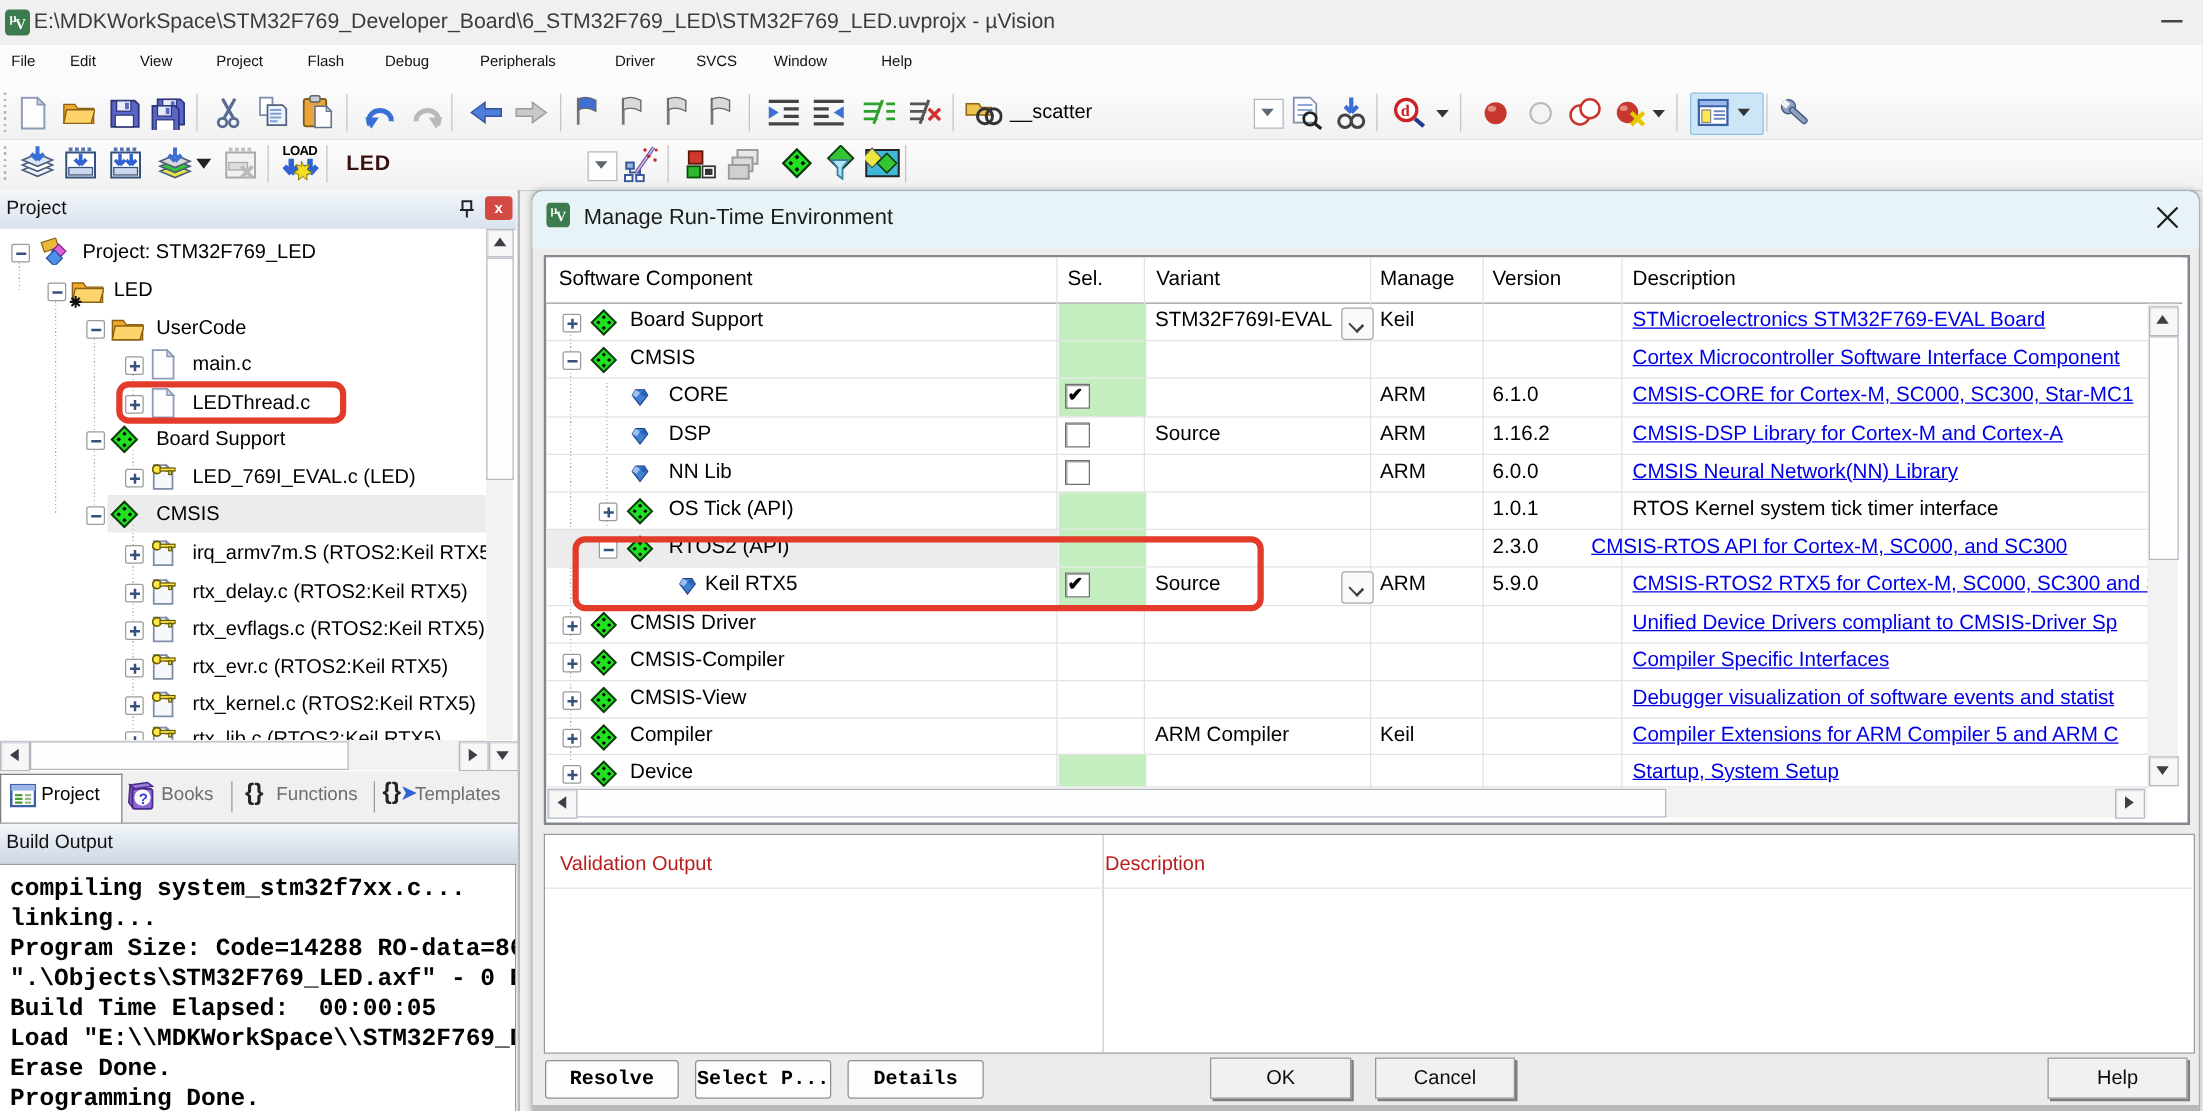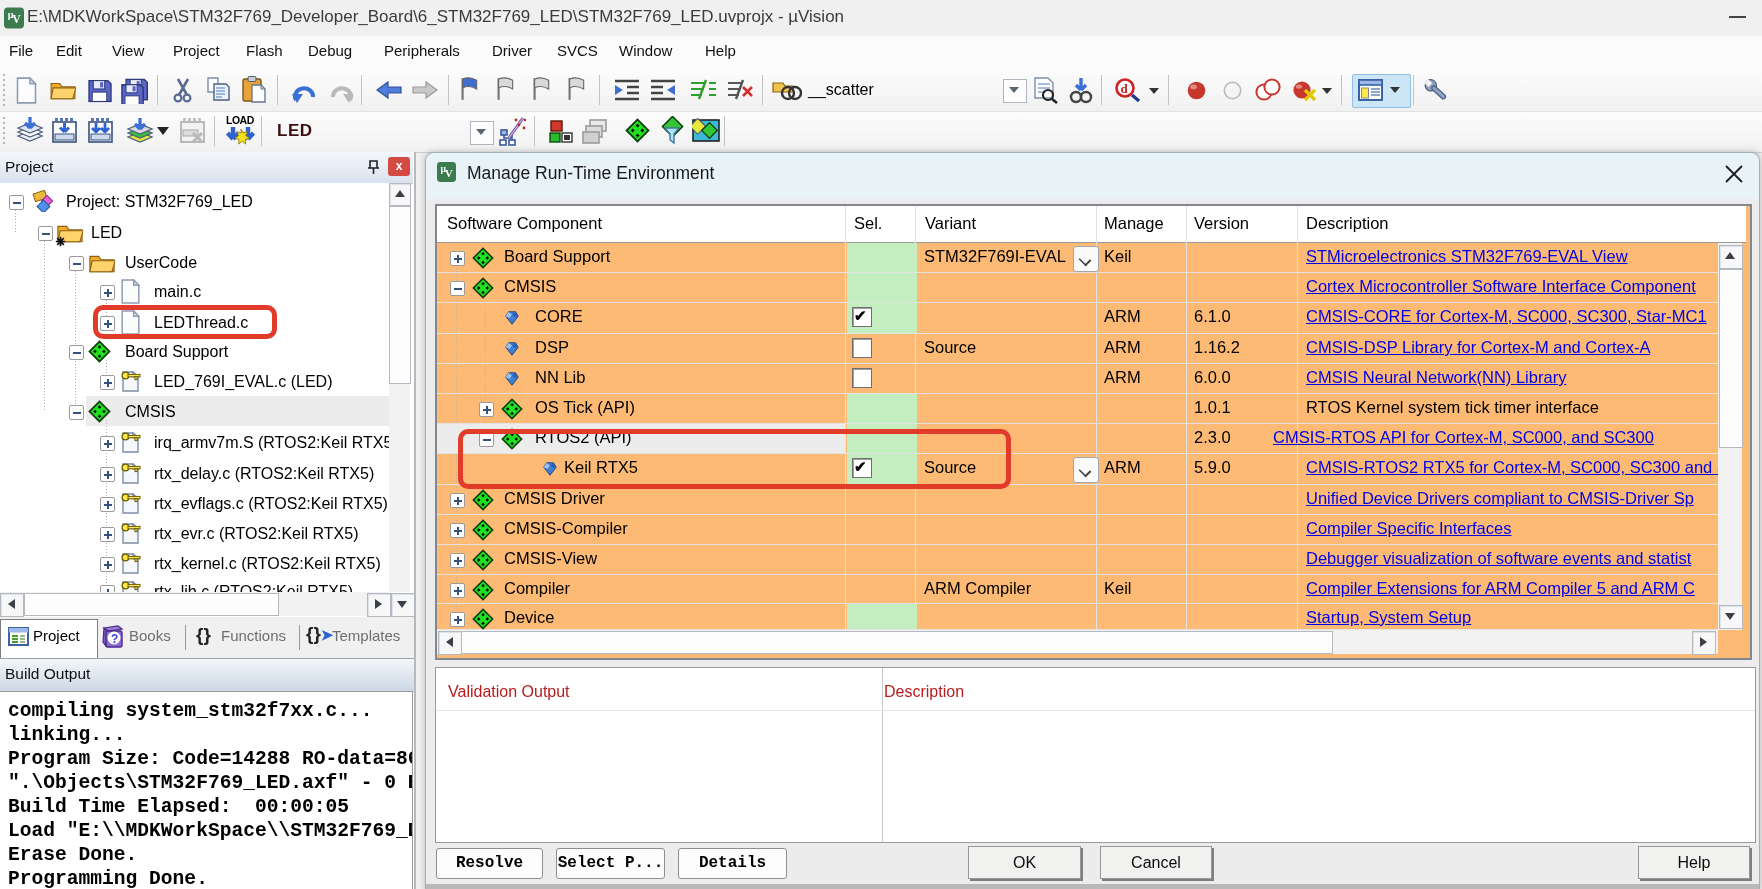--- a/index.html
+++ b/index.html
@@ -5,21 +5,21 @@
   html,body{margin:0;padding:0;}
   body{width:1762px;height:889px;overflow:hidden;position:relative;
        font-family:"Liberation Sans",sans-serif;background:#f0f0f0;}
   .abs{position:absolute;}
   svg{display:block;}
   
   #titlebar{left:0;top:0;width:1762px;height:36px;background:#f0f0f0;}
   #title-txt{left:27px;top:7px;font-size:17px;color:#3b3b3b;white-space:pre;}
   #minbtn{left:1729px;top:16px;width:17px;height:2px;background:#444;}
   #menubar{left:0;top:36px;width:1762px;height:33px;background:#fbfbfb;}
-  .mitem{position:absolute;top:42px;font-size:15px;color:#111;}
+  .mitem{position:absolute;top:42px;font-size:12px;color:#111;}
   #toolbar1{left:0;top:69px;width:1762px;height:42px;background:linear-gradient(#fcfcfc,#f1f1f1);border-bottom:1px solid #e3e3e3;}
   #toolbar2{left:0;top:112px;width:1762px;height:40px;background:linear-gradient(#fcfcfc,#f1f1f1);border-bottom:1px solid #c9cdd4;}
   .tsep{position:absolute;width:1px;background:#c3c3c3;}
   .grip{position:absolute;left:3px;width:2px;background-image:repeating-linear-gradient(#b5b5b5 0 2px,transparent 2px 5px);}
   .ticon{position:absolute;}
   
   #lpanel{left:0;top:152px;width:414px;height:737px;background:#fff;border-right:2px solid #b9b9b9;}
   #lp-head{left:0;top:152px;width:413px;height:31px;background:linear-gradient(#f3f7fb,#d9e2ee);border-bottom:1px solid #c6cdd8;}
   #lp-head span{position:absolute;left:5px;top:6px;font-size:15.5px;color:#101010;}
   #lp-x{left:388px;top:157px;width:22px;height:19px;background:#d34a43;border-radius:3px;color:#fff;font-size:12px;font-weight:bold;text-align:center;line-height:19px;}
@@ -45,21 +45,21 @@
 </head>
 <body>
 <style>
   
   #dlg{left:425px;top:152px;width:1333px;height:737px;background:#ececec;
        border:1px solid #9fb3ba;border-bottom:none;border-radius:9px 9px 0 0;
        box-shadow:0 0 6px rgba(0,0,0,.25);}
   #dlg-title{left:0;top:0;width:100%;height:46px;background:#e7f3f6;border-radius:9px 9px 0 0;}
   #dlg-x{position:absolute;left:1299px;top:12px;width:18px;height:18px;}
   
-  #tbl{left:9px;top:51px;width:1313px;height:452px;background:#fdba74;border:2px solid #828790;}
+  #tbl{left:9px;top:51px;width:1313px;height:452px;background:#ffffff;border:2px solid #828790;}
   .colline{position:absolute;top:0;width:1px;height:426px;background:#e2e2e2;}
   .row{position:absolute;left:0;width:1283px;height:30px;border-bottom:1px solid #e2e2e2;}
   .selcell{position:absolute;left:410px;top:0;width:70px;height:30px;}
   .green{background:#c5eec0;}
   .cell{position:absolute;top:4px;font-size:16.5px;color:#000;white-space:nowrap;}
   .link{color:#0000e8;text-decoration:underline;}
   .cb{position:absolute;left:415px;top:4px;width:18px;height:18px;background:#fff;border:1px solid #707070;
       box-shadow:inset 1px 1px 0 #a0a0a0;}
   .cb.on::after{content:"✔";position:absolute;left:1px;top:-1px;font-size:15px;color:#000;font-weight:bold;}
   .ddbtn{position:absolute;left:636px;top:3px;width:24px;height:24px;background:#fafafa;border:1px solid #9fa6ad;border-radius:3px;}
@@ -589,21 +589,21 @@
 <div class="row" style="top:37px;height:29px">
   <div class="pm2 p" style="left:13px;top:8px"></div>
   <svg class="abs" style="left:35px;top:4px" width="22" height="22" viewBox="0 0 22 22">
           <use href="#gd"></use>
         </svg>
   <div class="cell" style="left:67px">Board Support</div>
   <div class="selcell green" style="height:29px"></div>
   <div class="cell" style="left:487px">STM32F769I-EVAL</div>
   <div class="ddbtn"></div>
   <div class="cell" style="left:667px">Keil</div>
-  <div class="cell link" style="left:869px">STMicroelectronics STM32F769-EVAL View</div>
+  <div class="cell link" style="left:869px">STMicroelectronics STM32F769-EVAL Board</div>
 </div>
 <div class="row" style="top:67px;height:29px">
   <div class="pm2" style="left:13px;top:8px"></div>
   <svg class="abs" style="left:35px;top:4px" width="22" height="22" viewBox="0 0 22 22">
           <use href="#gd"></use>
         </svg>
   <div class="cell" style="left:67px">CMSIS</div>
   <div class="selcell green" style="height:29px"></div>
   <div class="cell link" style="left:869px">Cortex Microcontroller Software Interface Component</div>
 </div>

